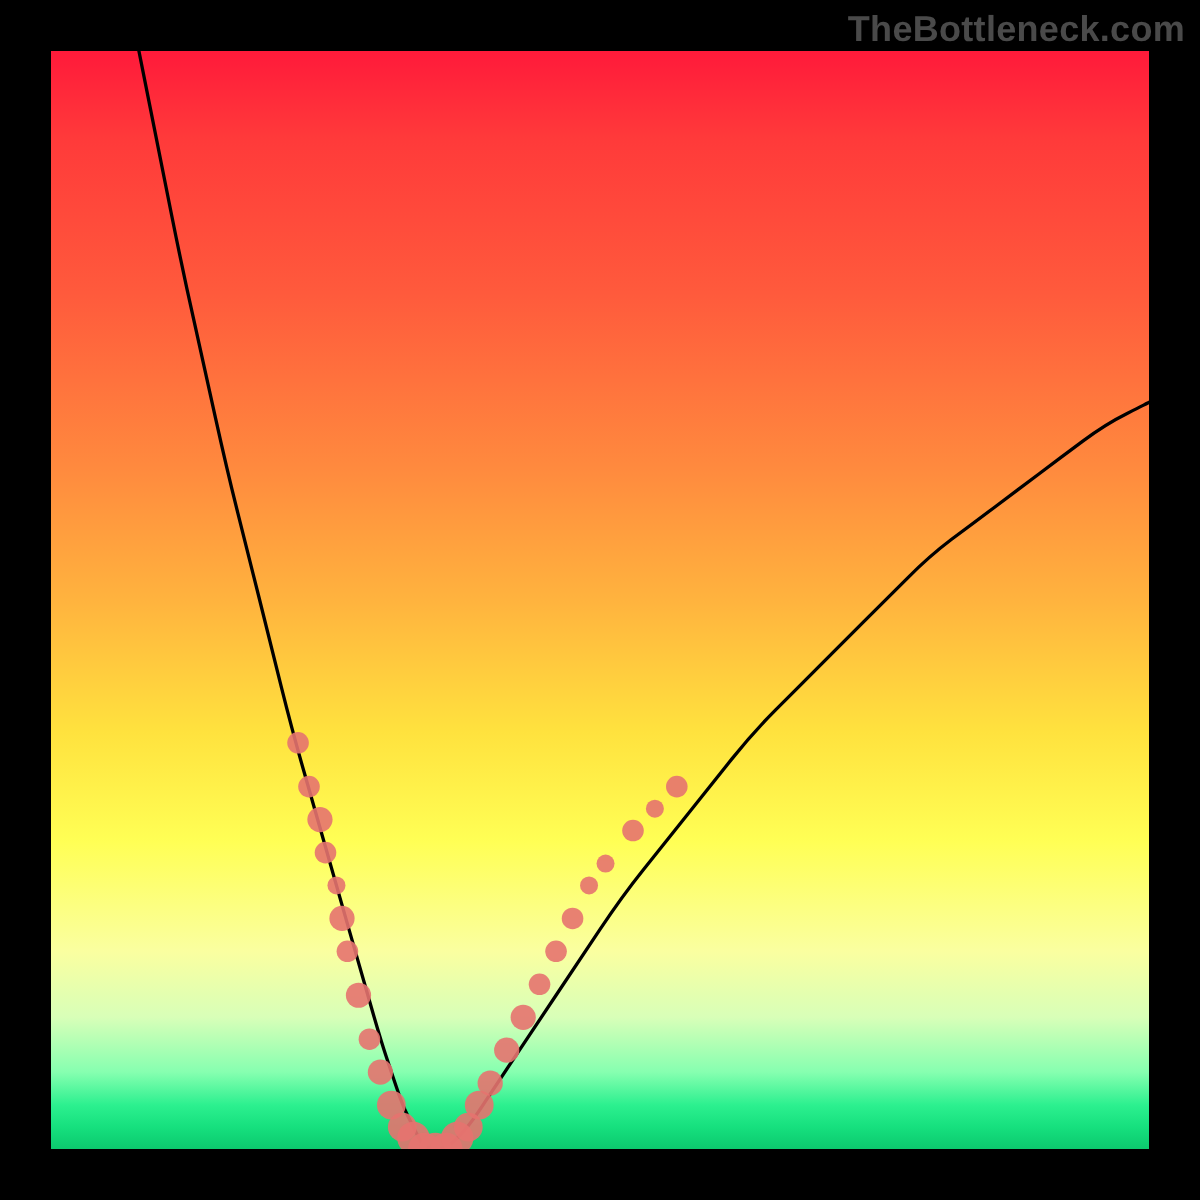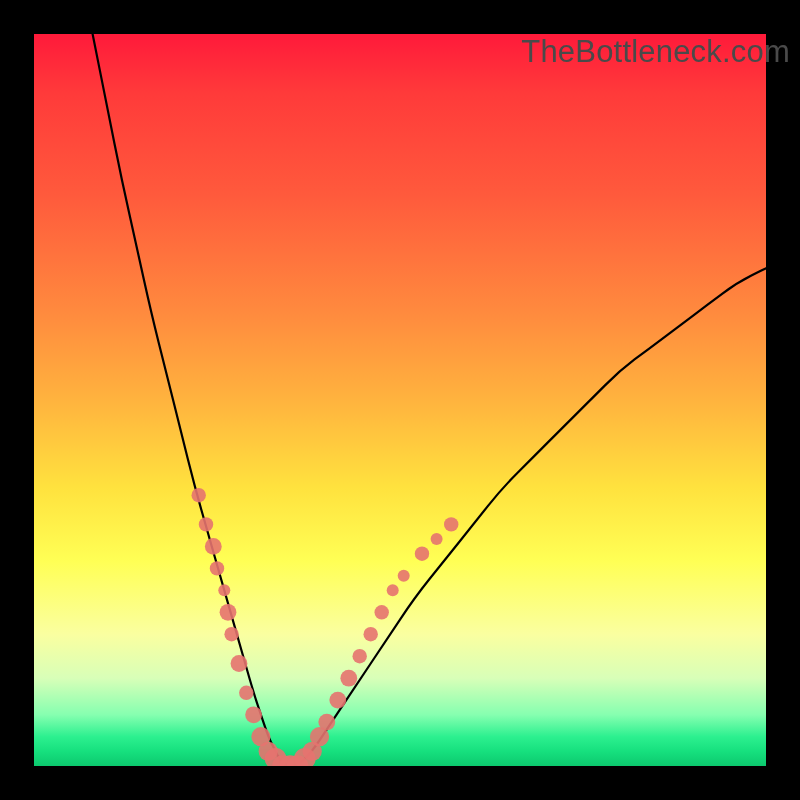--- a/index.html
+++ b/index.html
@@ -41,25 +41,24 @@
       #2cf08f 96%,
       #16e07e 98%,
       #0cc96e 100%
     );
   }
   .watermark {
     position: absolute;
     top: 6px;
     right: 10px;
     color: #4a4a4a;
-    font-size: 31px;
-    font-weight: 400;
+    font-size: 24px;
+    font-weight: 700;
     letter-spacing: 0.2px;
     user-select: none;
-    margin-top: 28px;
   }
   svg.curve {
     position: absolute;
     left: 0;
     top: 0;
     width: 732px;
     height: 732px;
   }
   .dot {
     fill: #e5736f;

